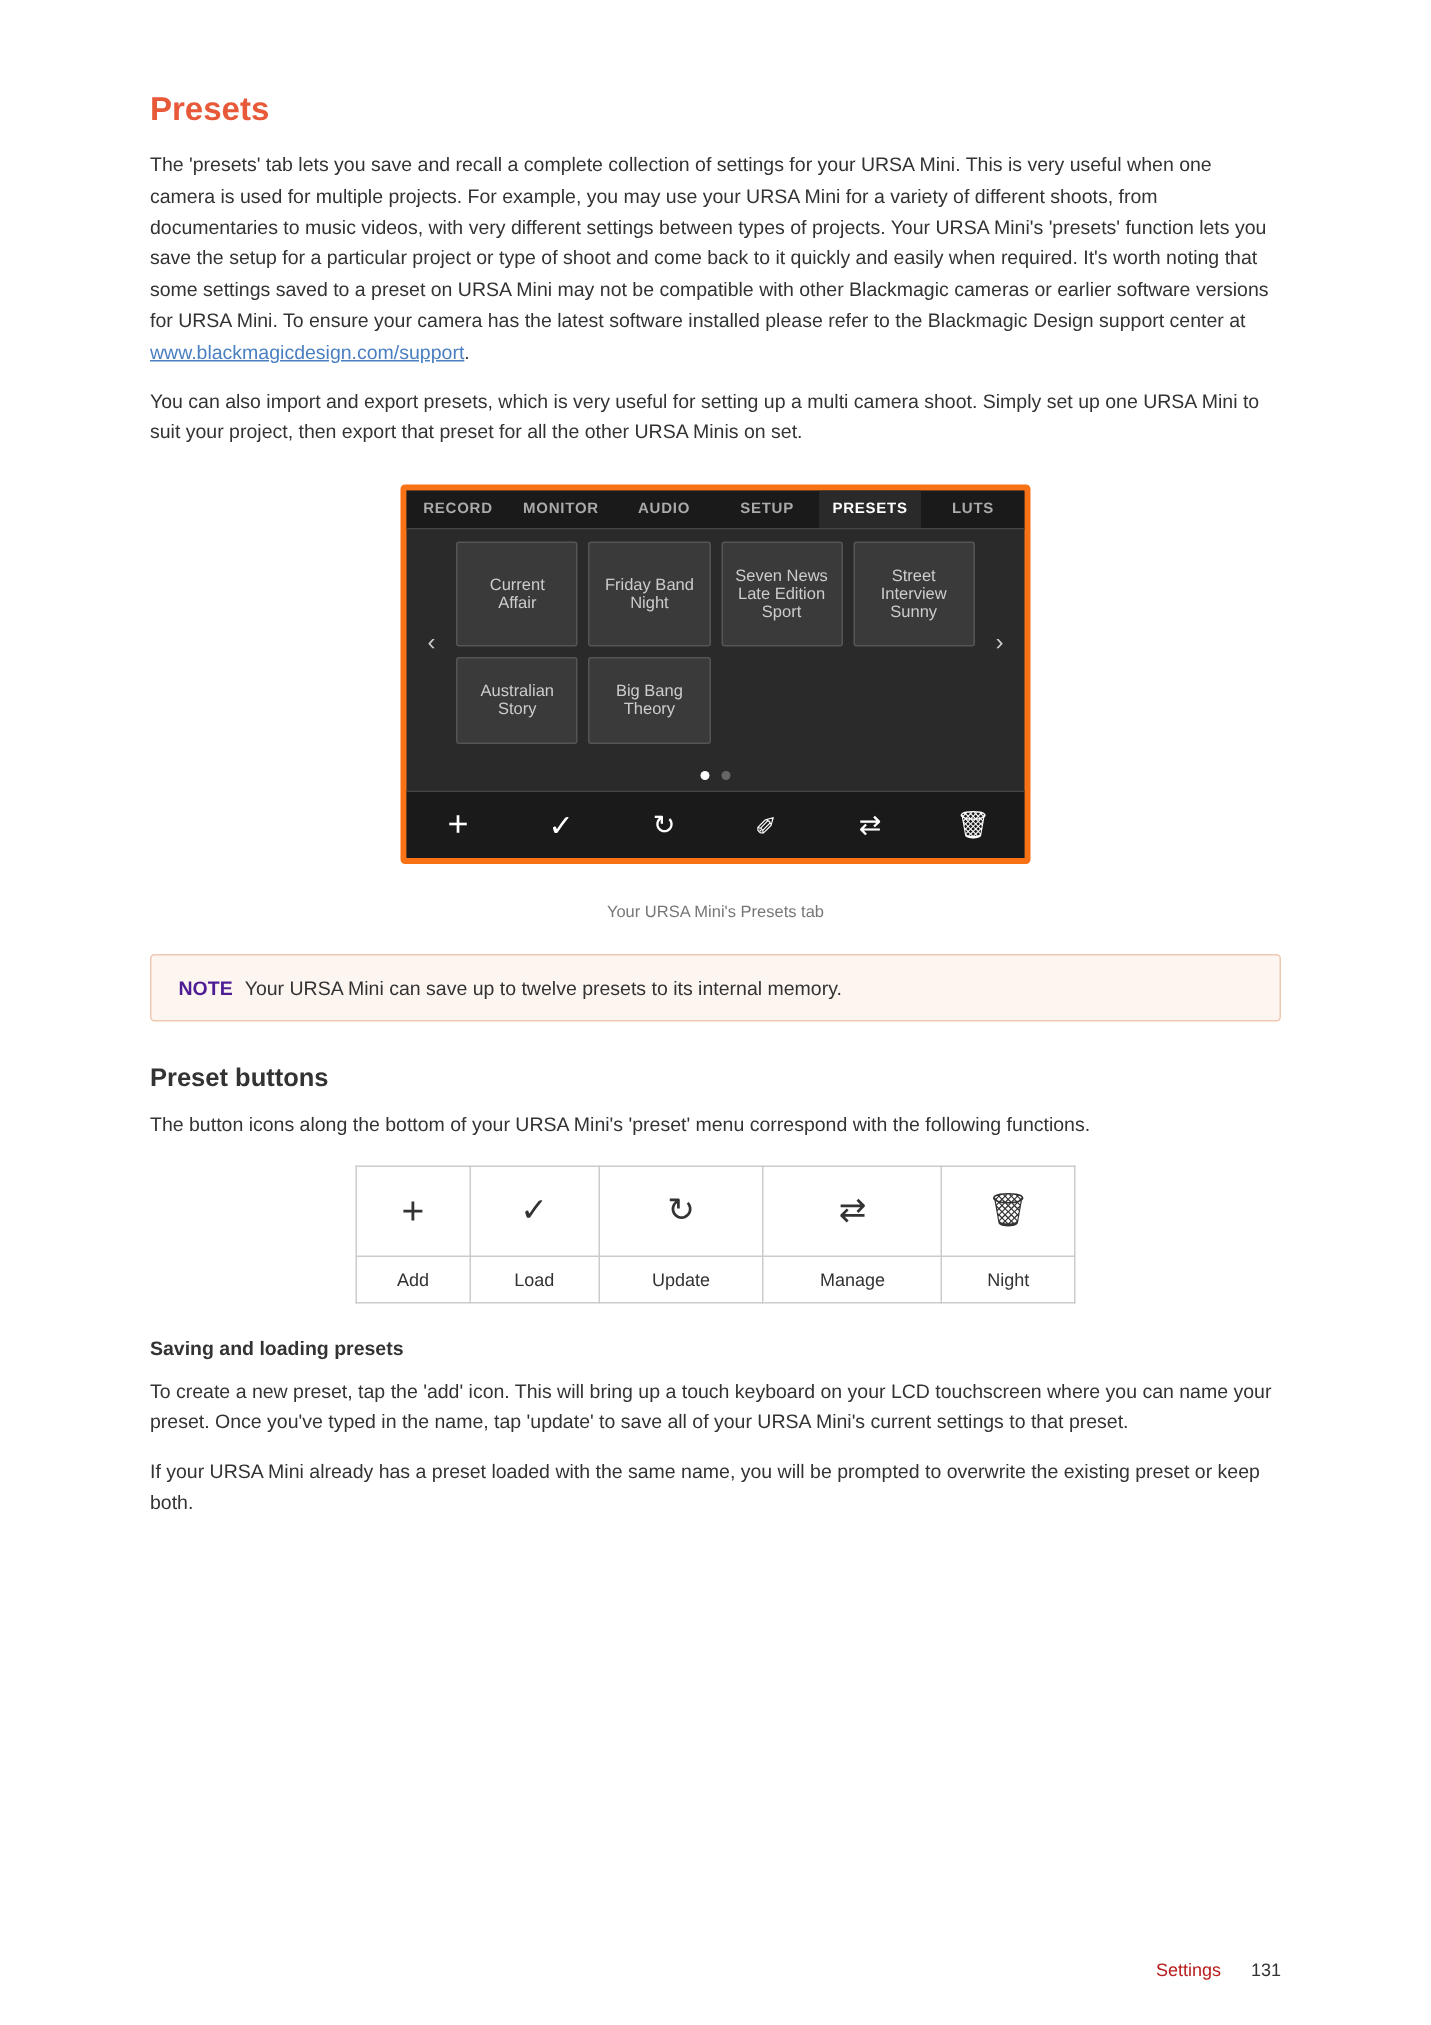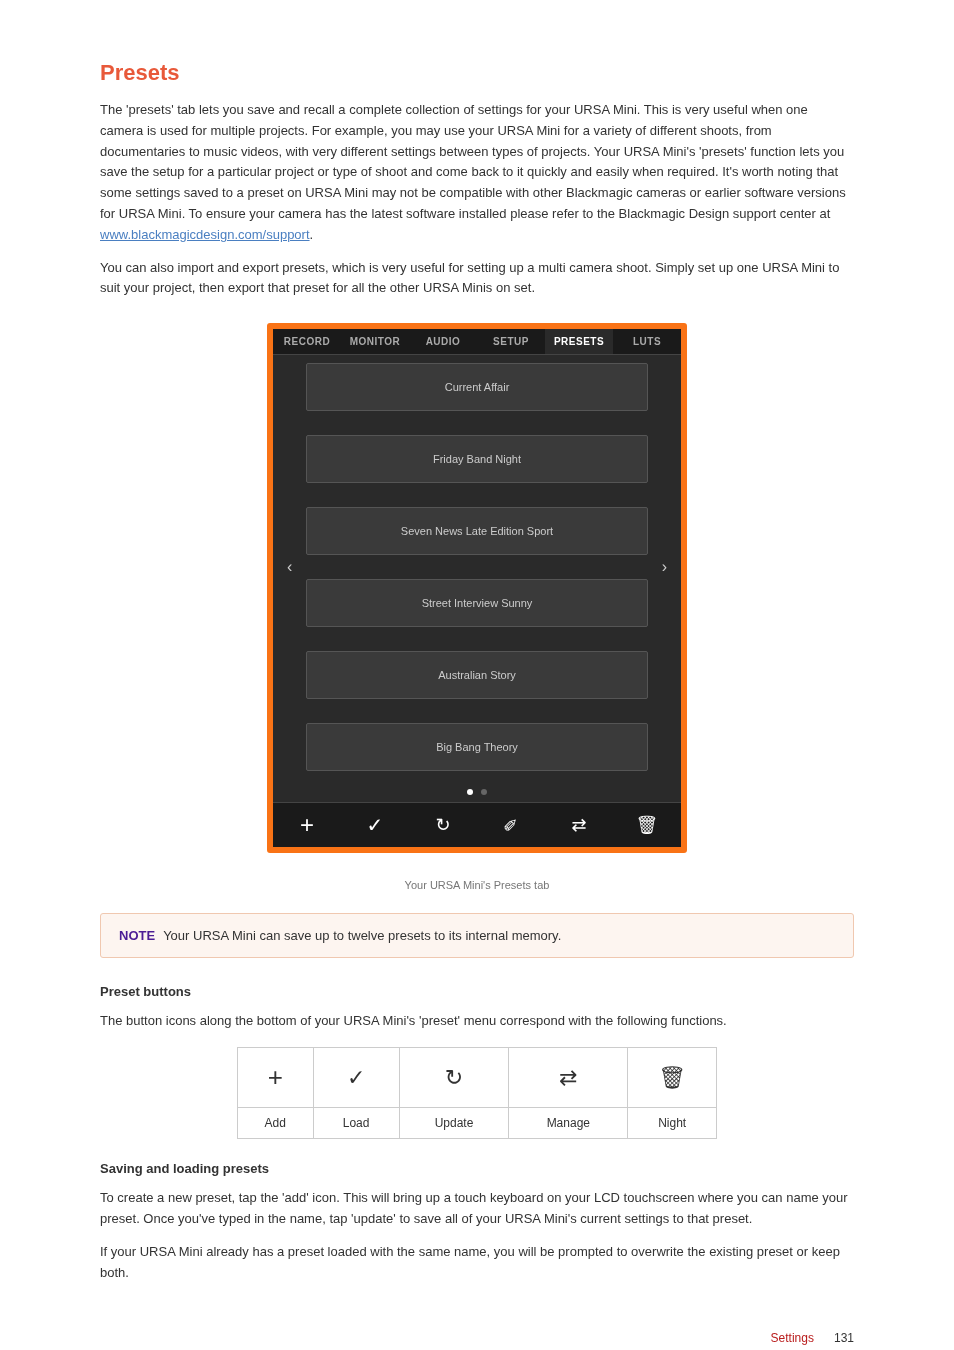--- a/index.html
+++ b/index.html
@@ -26,21 +26,21 @@
       line-height: 1.6;
       margin-bottom: 12px;
       font-size: 13px;
       color: #333;
     }
     a {
       color: #4a7fc1;
       text-decoration: underline;
     }
     .camera-ui {
-      border: 6px solid #f97316;
+      border: 4px solid #f97316;
       background: #2a2a2a;
       width: 420px;
       margin: 24px auto;
       border-radius: 3px;
       overflow: hidden;
     }
     .camera-tabs {
       display: flex;
       background: #1a1a1a;
       border-bottom: 1px solid #444;
@@ -74,22 +74,22 @@
     }
     .presets-row {
       display: flex;
       align-items: center;
       padding: 8px 10px;
       gap: 10px;
     }
     .presets-grid-inner {
       flex: 1;
       display: grid;
-      grid-template-columns: 1fr;
-      gap: 24px;
+      grid-template-columns: 1fr 1fr 1fr 1fr;
+      gap: 7px;
     }
     .arrow-btn {
       color: #ccc;
       font-size: 16px;
       cursor: pointer;
       padding: 4px;
     }
     .dots-row {
       text-align: center;
       padding: 4px 0;
@@ -136,21 +136,21 @@
       margin: 18px 0 24px 0;
       font-size: 13px;
       color: #333;
     }
     .note-box strong {
       color: #4c1d95;
       margin-right: 8px;
     }
     .section-title {
       font-weight: bold;
-      font-size: 13px;
+      font-size: 17px;
       margin-bottom: 8px;
       margin-top: 4px;
     }
     .buttons-table {
       border: 1px solid #ccc;
       width: 100%;
       max-width: 480px;
       margin: 16px auto;
       border-collapse: collapse;
     }

